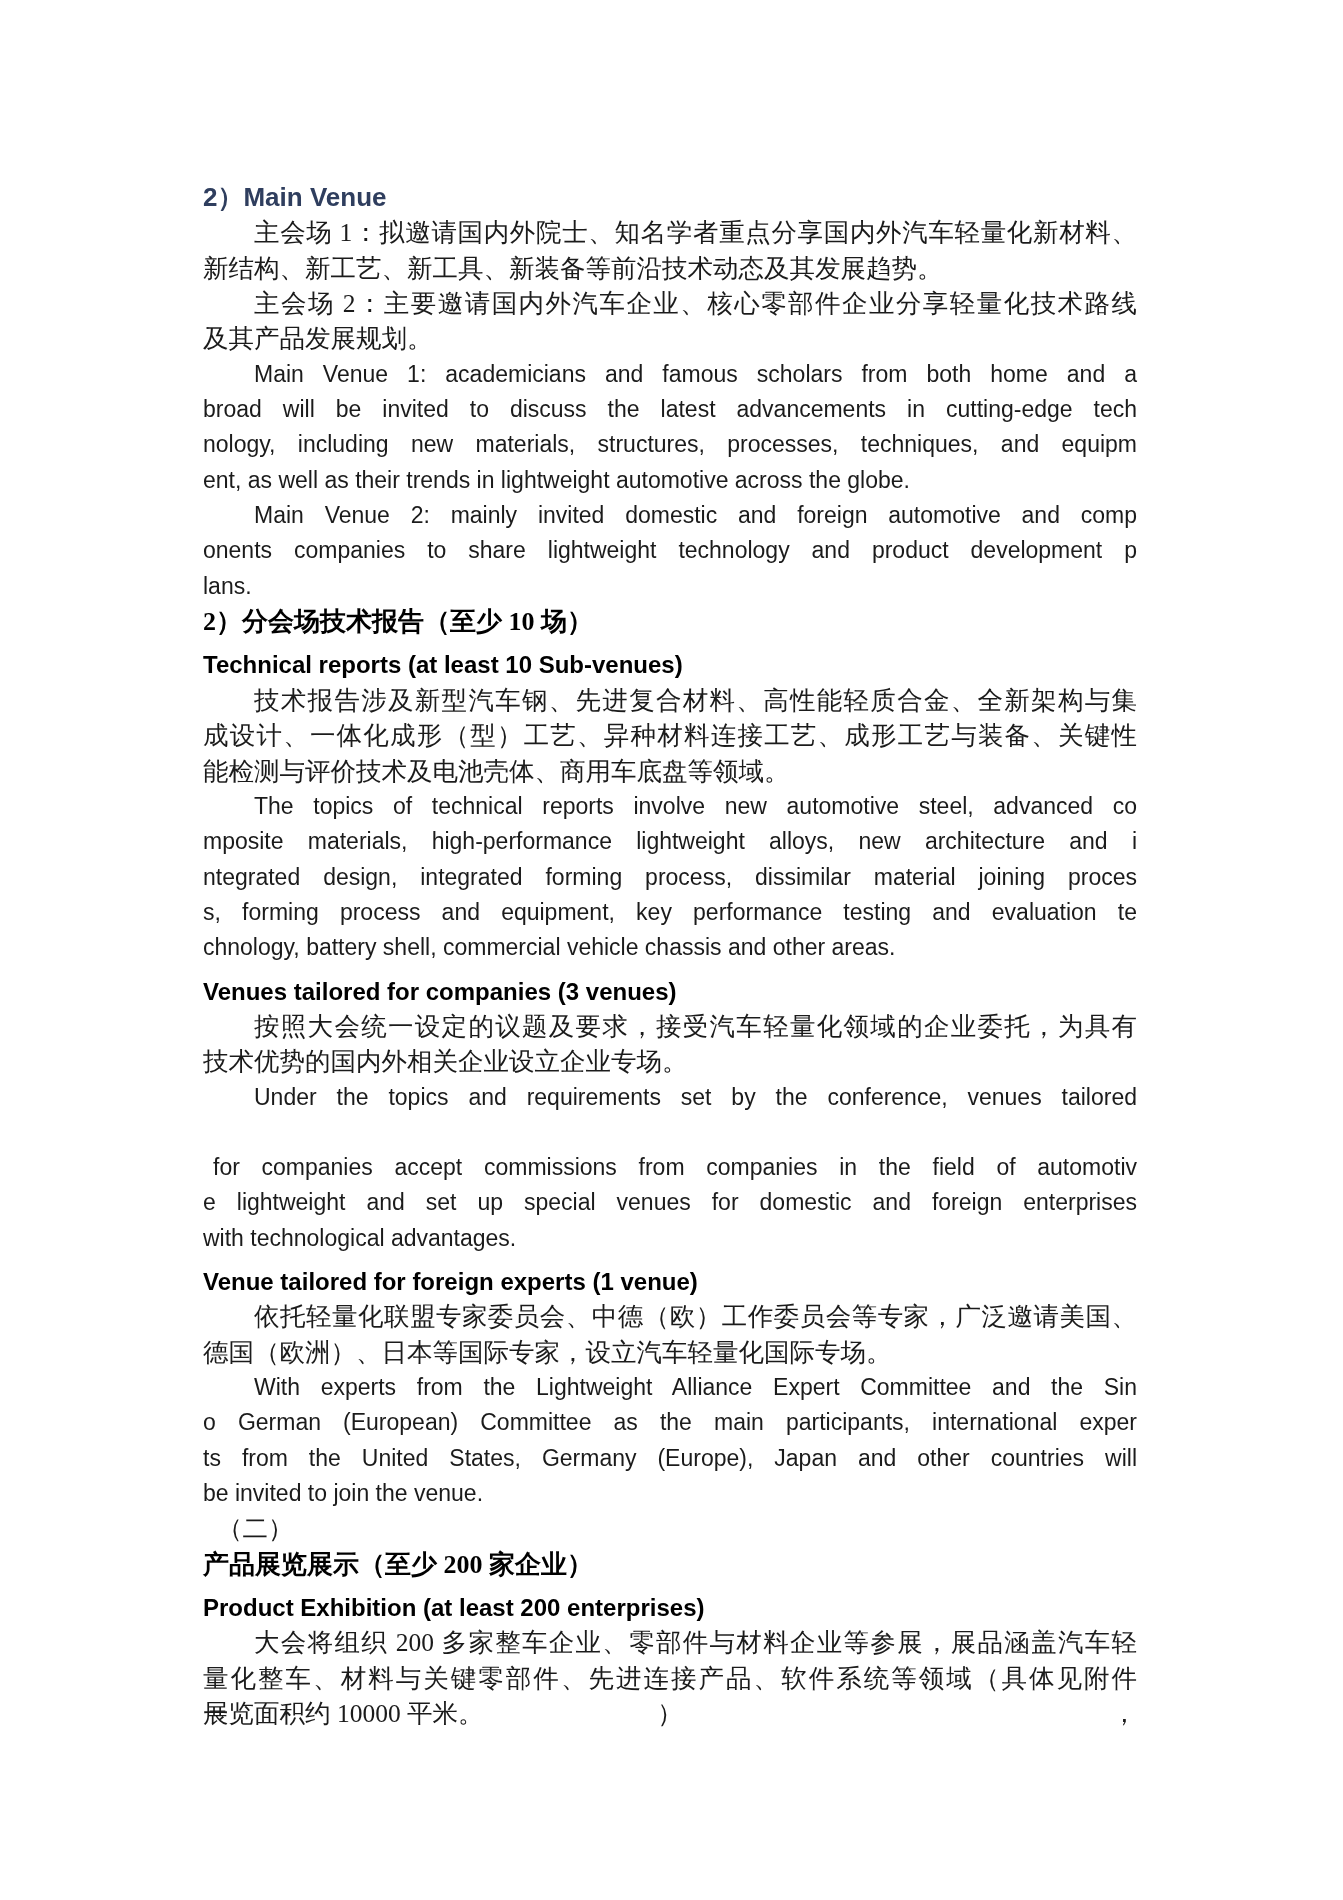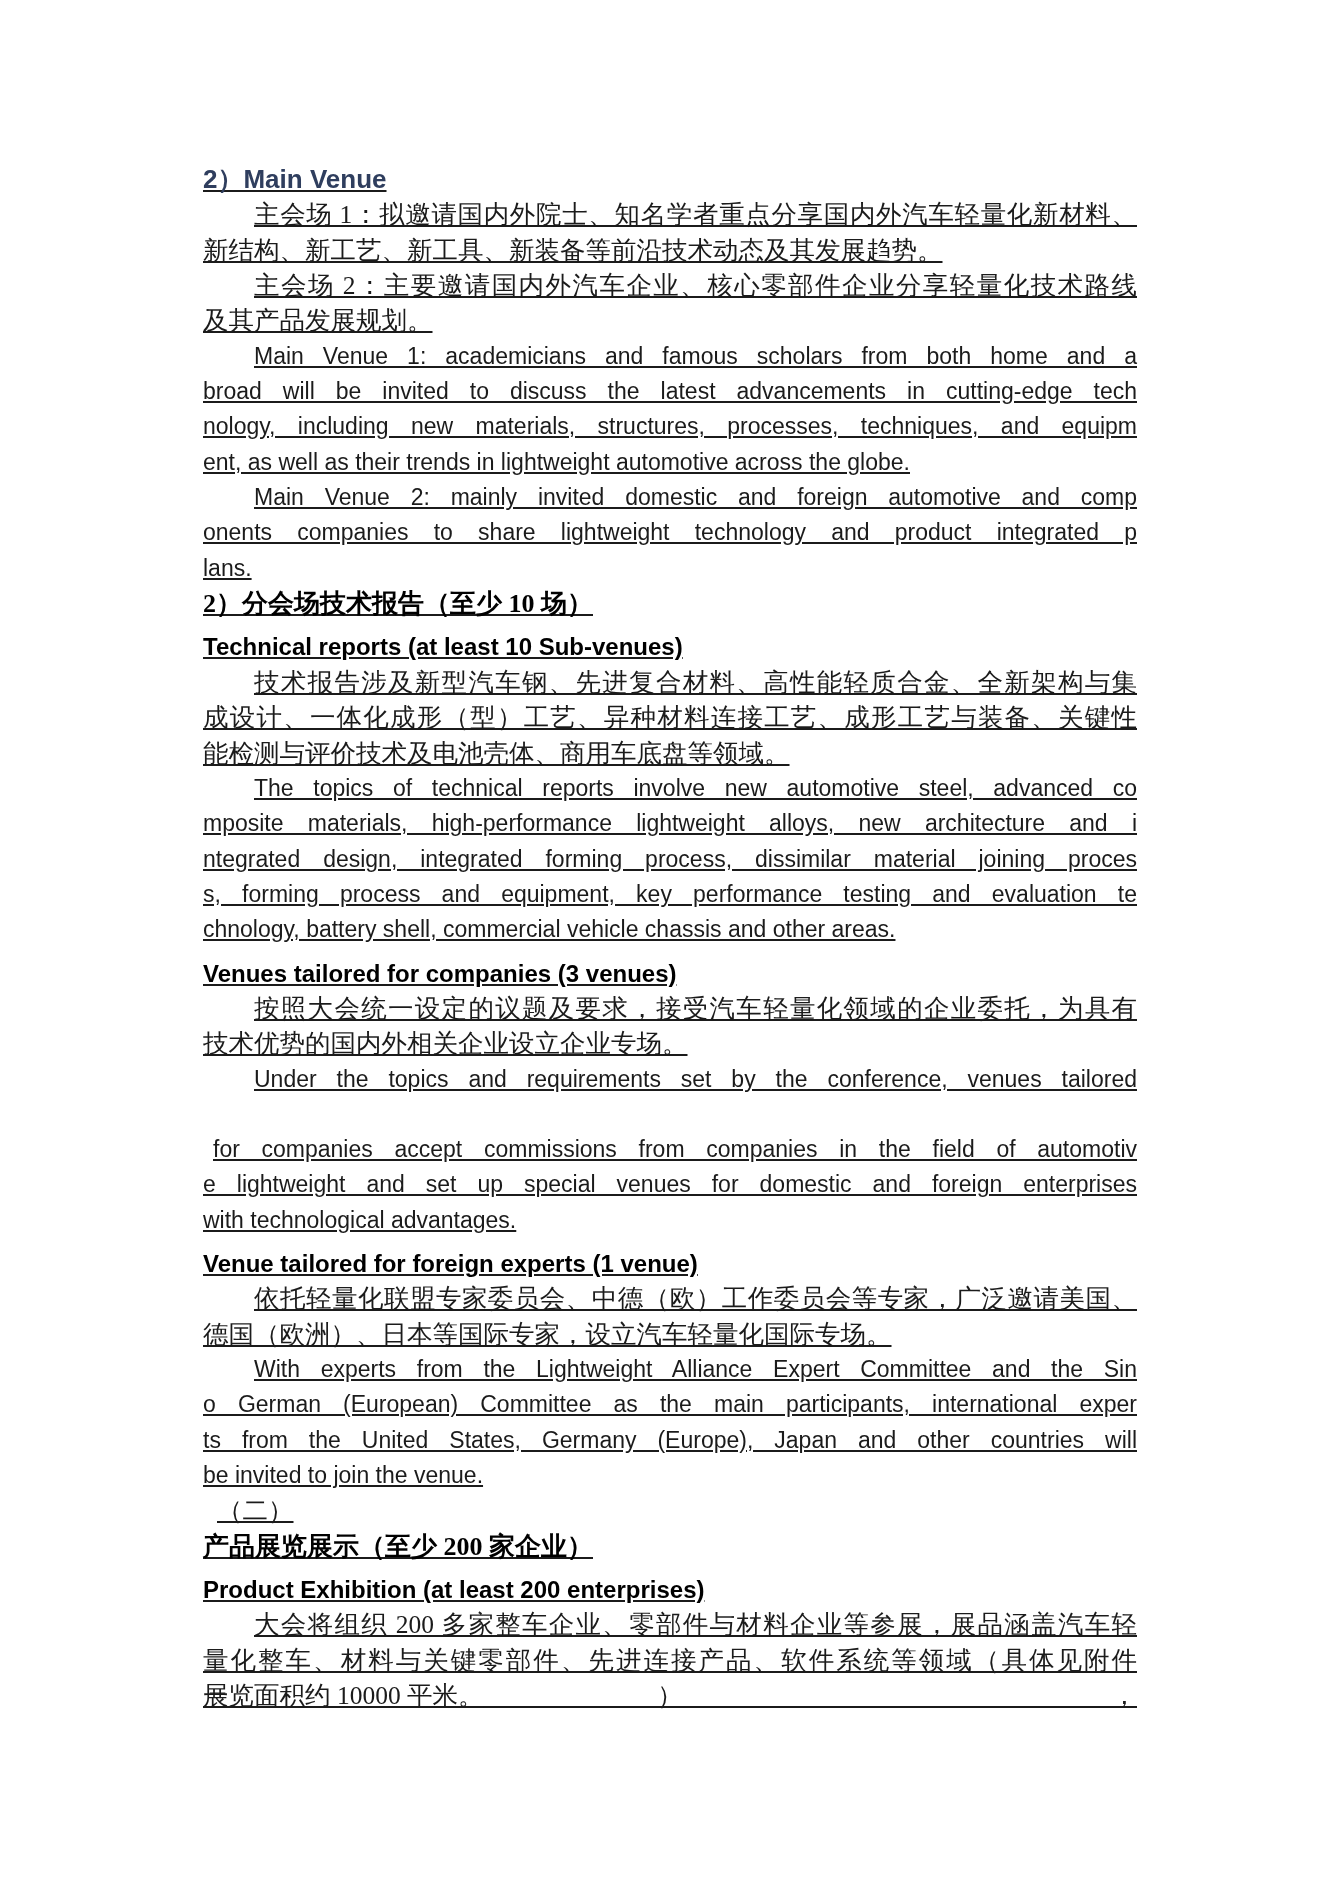--- a/index.html
+++ b/index.html
@@ -4,24 +4,23 @@
 <style>
   html, body { margin: 0; padding: 0; }
   body {
     width: 1343px; height: 1900px;
     background: #ffffff;
     position: relative;
     overflow: hidden;
   }
   .page-text {
     position: absolute;
-    left: 203px; top: 162px;
+    left: 203px; top: 180px;
     width: 934px;
     color: #1b1b1b;
-    text-decoration: underline;
   }
   .ln { height: 35.35px; line-height: 35.35px; }
   .zh {
     font-family: "Liberation Serif", "DejaVu Serif", serif;
     font-size: 25.5px;
   }
   .en {
     font-family: "Liberation Sans", "DejaVu Sans", sans-serif;
     font-size: 23px;
   }
@@ -56,21 +55,21 @@
   <div class="ln h-blue">2）Main  Venue</div>
   <div class="ln zh ind just">主会场 1：拟邀请国内外院士、知名学者重点分享国内外汽车轻量化新材料、</div>
   <div class="ln zh">新结构、新工艺、新工具、新装备等前沿技术动态及其发展趋势。</div>
   <div class="ln zh ind just">主会场 2：主要邀请国内外汽车企业、核心零部件企业分享轻量化技术路线</div>
   <div class="ln zh">及其产品发展规划。</div>
   <div class="ln en ind just">Main Venue 1: academicians and famous scholars from both home and a</div>
   <div class="ln en just">broad will be invited to discuss the latest advancements in cutting-edge tech</div>
   <div class="ln en just">nology, including new materials, structures, processes, techniques, and equipm</div>
   <div class="ln en">ent, as well as their trends in lightweight automotive across the globe.</div>
   <div class="ln en ind just">Main Venue 2: mainly invited domestic and foreign automotive and comp</div>
-  <div class="ln en just">onents companies to share lightweight technology and product integrated p</div>
+  <div class="ln en just">onents companies to share lightweight technology and product development p</div>
   <div class="ln en">lans.</div>
   <div class="ln zh-hd">2）分会场技术报告（至少 10 场）</div>
   <div class="ln en-hd">Technical reports (at least 10 Sub-venues)</div>
   <div class="ln zh ind just">技术报告涉及新型汽车钢、先进复合材料、高性能轻质合金、全新架构与集</div>
   <div class="ln zh just">成设计、一体化成形（型）工艺、异种材料连接工艺、成形工艺与装备、关键性</div>
   <div class="ln zh">能检测与评价技术及电池壳体、商用车底盘等领域。</div>
   <div class="ln en ind just">The topics of technical reports involve new automotive steel, advanced co</div>
   <div class="ln en just">mposite materials, high-performance lightweight alloys, new architecture and i</div>
   <div class="ln en just">ntegrated design, integrated forming process, dissimilar material joining proces</div>
   <div class="ln en just">s, forming process and equipment, key performance testing and evaluation te</div>

